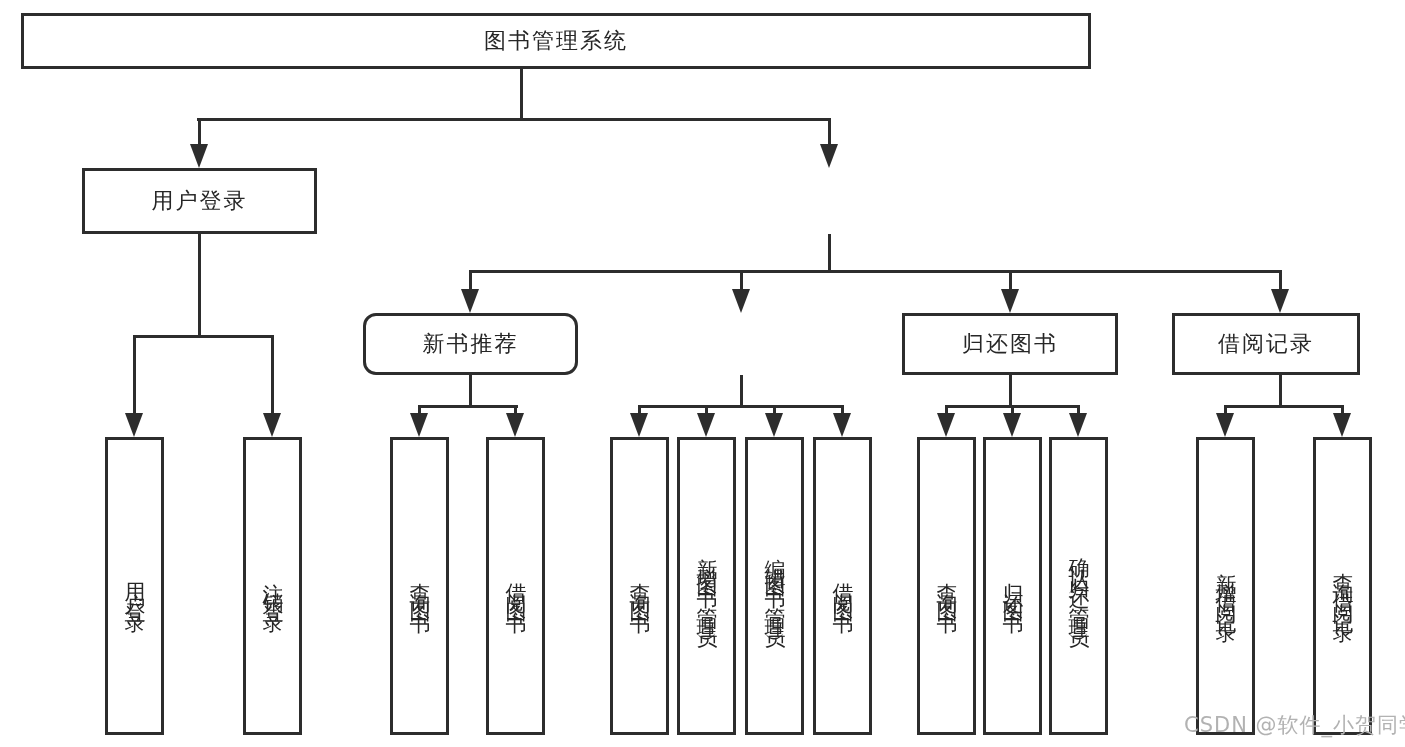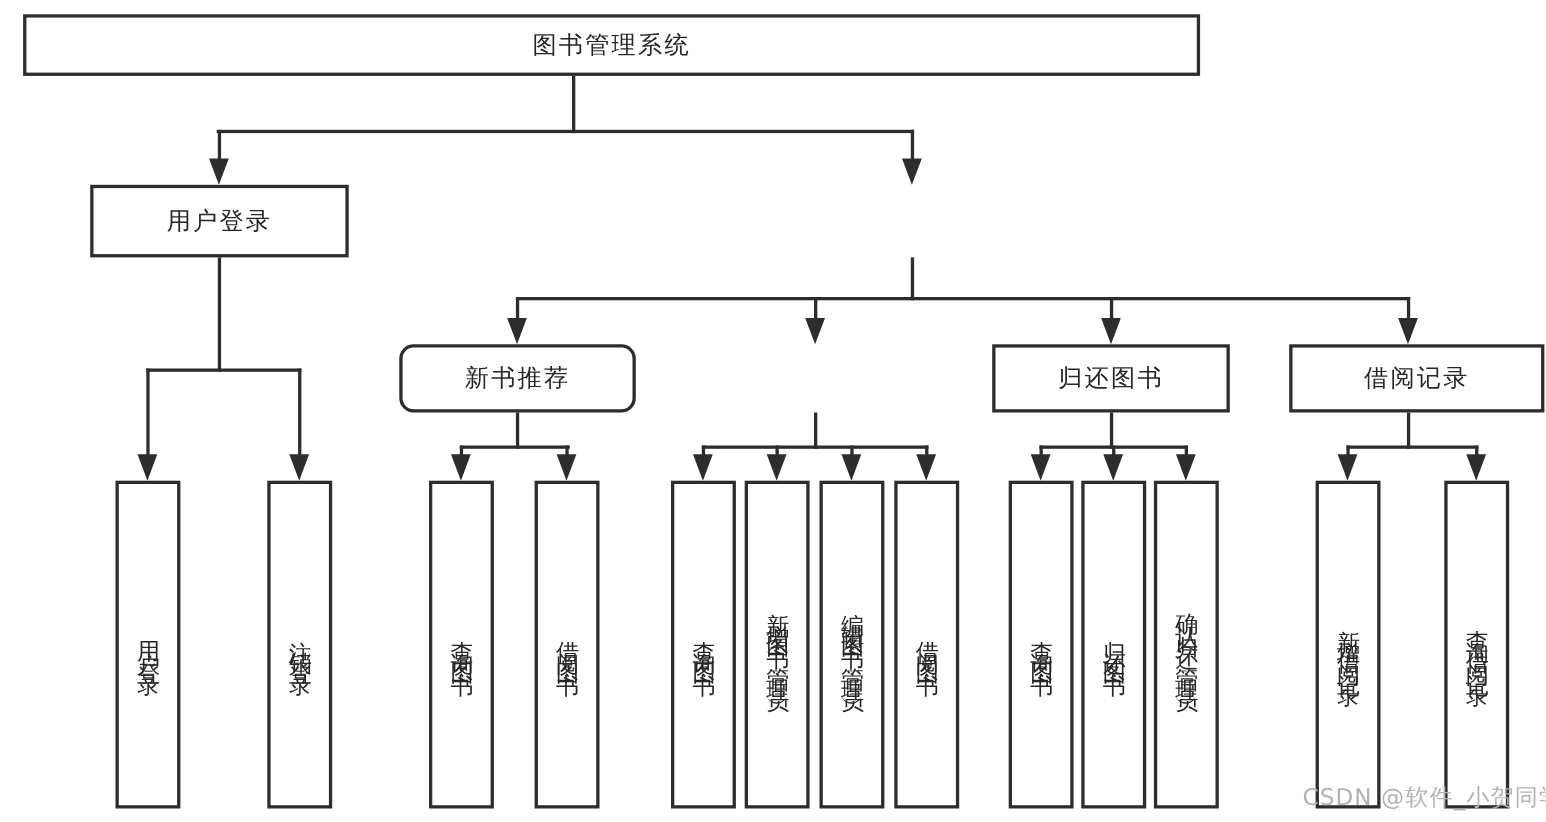--- a/index.html
+++ b/index.html
@@ -91,21 +91,21 @@
   <div class="arrow" style="left:1001px;top:289px;"></div>
   <div class="line" style="left:1279px;top:270px;width:3px;height:23px;"></div>
   <div class="arrow" style="left:1271px;top:289px;"></div>
 
   <div class="box" style="left:363px;top:313px;width:215px;height:62px;border-radius:13px;">
     <span class="hlabel">新书推荐</span>
   </div>
   <div class="box" style="left:902px;top:313px;width:216px;height:62px;">
     <span class="hlabel">归还图书</span>
   </div>
-  <div class="box" style="left:1172px;top:313px;width:232px;height:62px;">
+  <div class="box" style="left:1172px;top:313px;width:188px;height:62px;">
     <span class="hlabel">借阅记录</span>
   </div>
 
   <div class="line" style="left:469px;top:375px;width:3px;height:33px;"></div>
   <div class="line" style="left:418px;top:405px;width:100px;height:3px;"></div>
   <div class="line" style="left:418px;top:405px;width:3px;height:12px;"></div>
   <div class="arrow" style="left:410px;top:413px;"></div>
   <div class="line" style="left:514px;top:405px;width:3px;height:12px;"></div>
   <div class="arrow" style="left:506px;top:413px;"></div>
 

